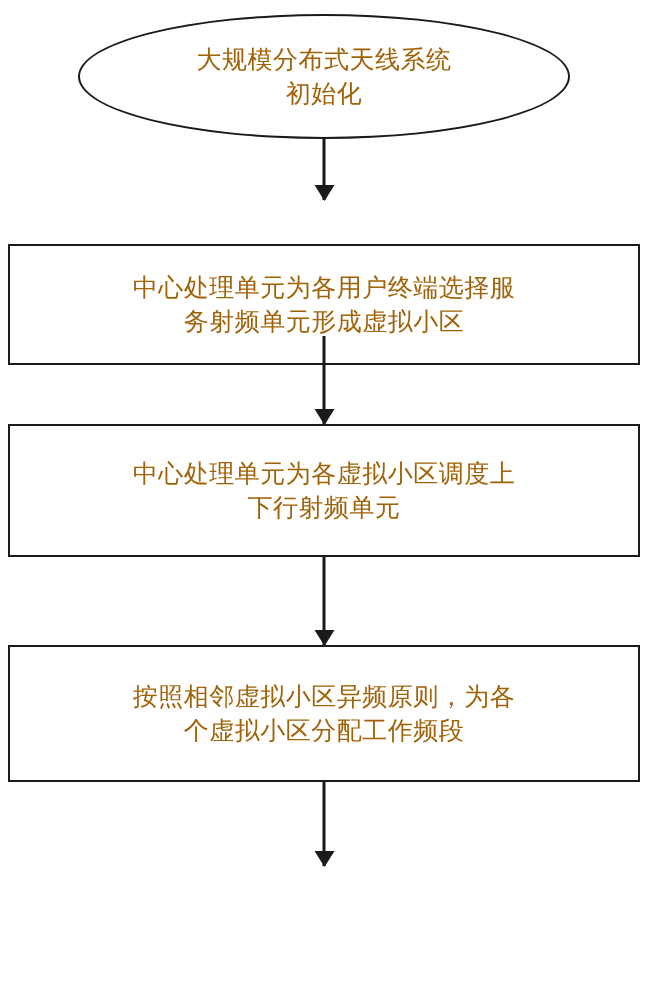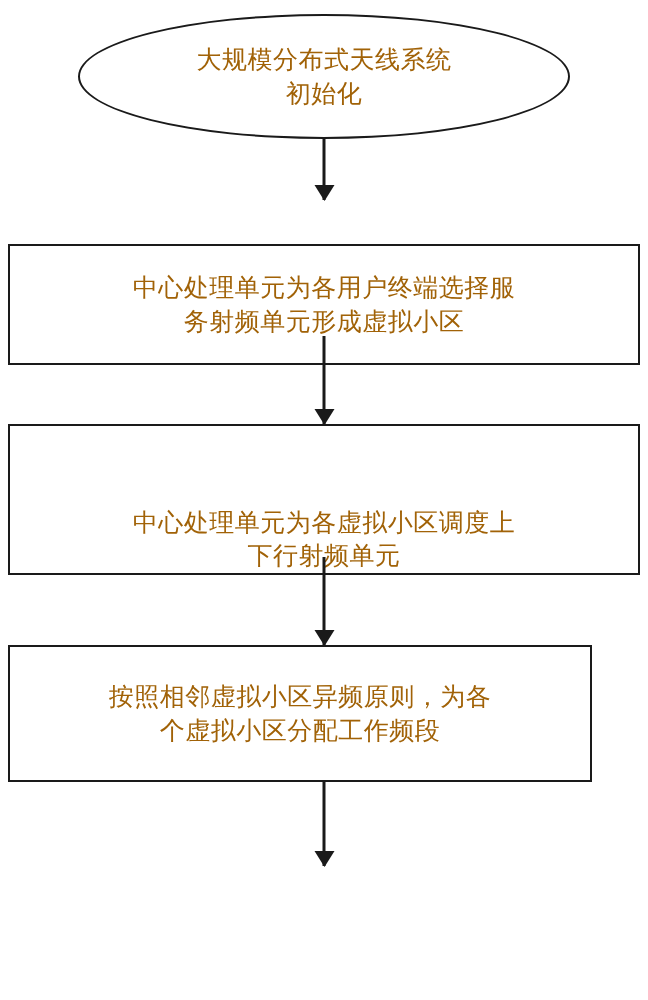--- a/index.html
+++ b/index.html
@@ -55,27 +55,26 @@
     left: 8px;
     top: 200px;
     width: 632px;
     height: 121px;
     margin-top: 44px;
   }
   #node-p2 {
     left: 8px;
     top: 424px;
     width: 632px;
-    height: 151px;
-    align-items: flex-end;
+    height: 133px;
   }
   #node-p3 {
     left: 8px;
     top: 645px;
-    width: 584px;
+    width: 632px;
     height: 137px;
   }
   #node-end {
     left: 78px;
     top: 866px;
     width: 492px;
     height: 122px;
   }
   
   .arrow {

